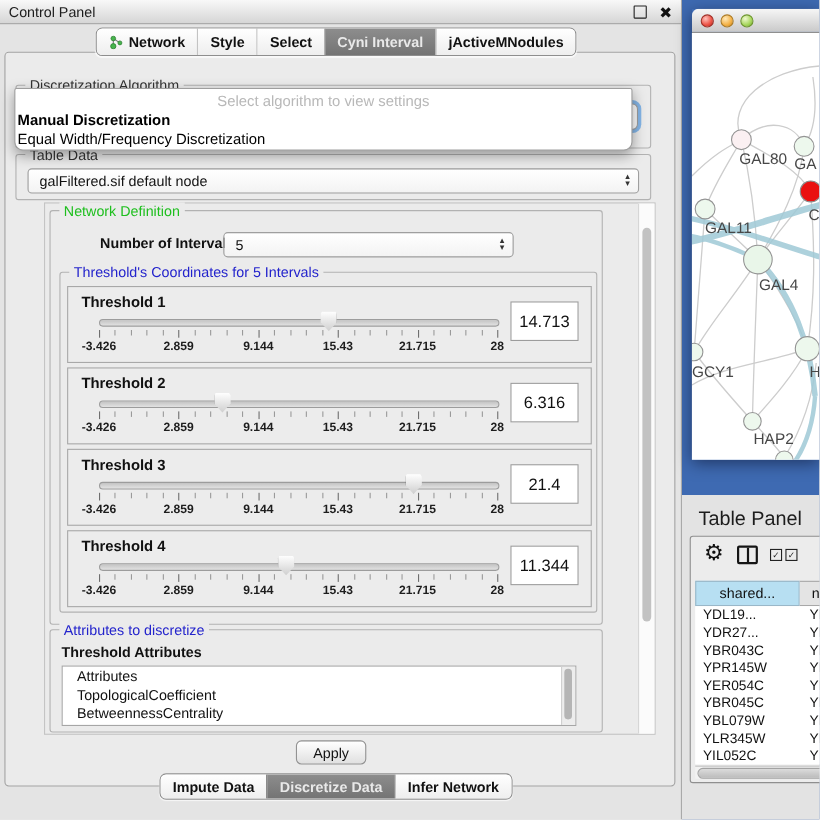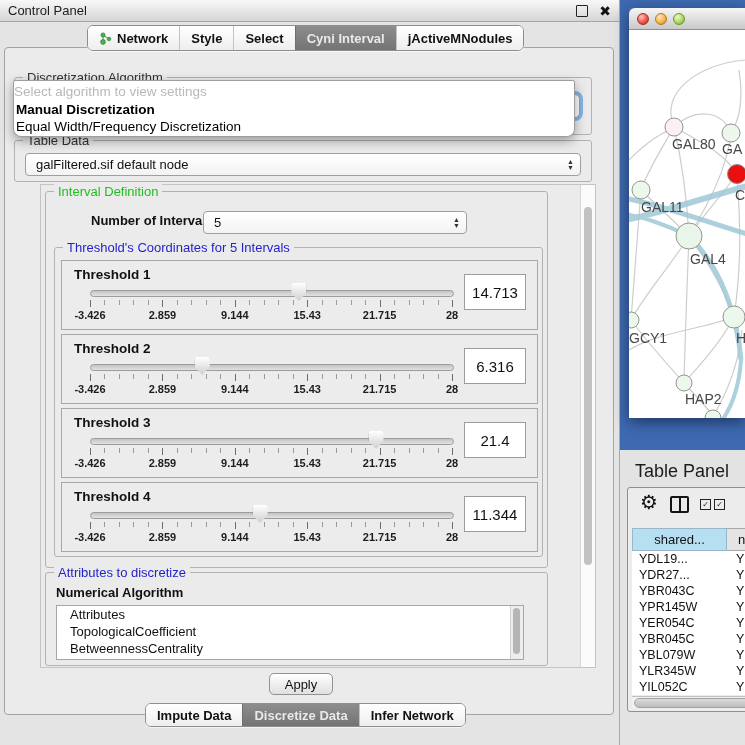--- a/index.html
+++ b/index.html
@@ -27,21 +27,21 @@
   .glabel.blue{color:#2323cc;}
   
   .combo{position:absolute;background:linear-gradient(#ffffff,#f3f3f3);border:1px solid #9f9f9f;border-radius:4px;
          font-size:13px;color:#111;display:flex;align-items:center;padding:0 22px 0 10px;box-sizing:border-box;}
   .stepper{position:absolute;right:6px;top:50%;transform:translateY(-50%);display:flex;flex-direction:column;align-items:center;color:#333;}
   .stepper i{font-style:normal;font-size:7px;line-height:6px;}
   #algo-combo{left:24px;top:94px;width:556px;height:24px;border-radius:5px;box-shadow:0 0 0 3px #84b5e6;z-index:2;background:#fdfdfd;}
   
   #algo-popup{position:absolute;left:13px;top:80px;width:562px;height:57px;background:#fff;border:1px solid #9e9e9e;
       border-radius:2px 2px 8px 8px;box-shadow:0 4px 12px rgba(0,0,0,.35);z-index:60;box-sizing:border-box;}
-  #algo-popup .hint{text-align:left;color:#b8b8b8;font-size:13.5px;padding-top:3px;}
+  #algo-popup .hint{text-align:center;color:#b8b8b8;font-size:13.5px;padding-top:3px;}
   #algo-popup .opt1{font-weight:bold;font-size:13.5px;color:#000;padding:3px 0 0 2px;}
   #algo-popup .opt2{font-size:13.5px;color:#000;padding:2px 0 0 2px;}
   
   #scrollpane{position:absolute;left:40px;top:184px;width:556px;height:484px;border:1px solid #c4c4c4;background:#ebebeb;box-sizing:border-box;}
   .vsb{position:absolute;right:0;top:0;bottom:0;width:14px;background:#fbfbfb;border-left:1px solid #d6d6d6;}
   .vsb .vthumb{position:absolute;left:3px;width:8px;border-radius:4px;background:#c2c2c2;}
   
   .th-panel{position:absolute;left:6px;width:477px;height:70px;background:#ececec;border:1px solid #a8a8a8;box-sizing:border-box;}
   .th-label{position:absolute;left:12px;top:6px;font-size:13.5px;font-weight:bold;color:#111;}
   .track{position:absolute;left:28px;top:29px;width:362px;height:5px;background:linear-gradient(#c3c3c3,#e2e2e2);border:1px solid #9c9c9c;border-radius:4px;}
@@ -158,21 +158,21 @@
     </div>
   </div>
 
   <div id="scrollpane">
     <div class="vsb">
       <i class="vthumb" style="top:22px;height:358px;"></i>
     </div>
   </div>
 
   <div class="group" style="left:45px;top:191px;width:503px;height:377px;">
-    <span class="glabel green">Interval Definition</span>
+    <span class="glabel green">Network Definition</span>
     <div style="position:absolute;left:25px;top:21px;font-size:13px;font-weight:bold;color:#111;margin-left:20px;">Number of Intervals</div>
     <div class="combo" style="left:157px;top:19px;width:264px;height:23px;">
       <span>5</span>
       <span class="stepper">
           <i>▲</i>
           <i>▼</i>
         </span>
     </div>
 
     <div class="group" style="left:8px;top:55px;width:489px;height:310px;" id="th-group">
@@ -337,21 +337,21 @@
             <span class="tklb" style="left:362.00px">28</span>
           </div>
           <div class="th-value">11.344</div>
         </div>
       </div>
   </div>
 
   <div class="group" style="left:45px;top:572px;width:503px;height:94px;">
     <span class="glabel blue">Attributes to discretize</span>
   </div>
-  <div class="sublabel">Numerical Algorithm</div>
+  <div class="sublabel">Threshold Attributes</div>
   <div id="attr-list">
     <div class="attr-item">Attributes</div>
       <div class="attr-item">TopologicalCoefficient</div>
       <div class="attr-item">BetweennessCentrality</div>
       <div class="lsb">
         <i></i>
       </div>
   </div>
 
   <div id="apply-btn">Apply</div>

